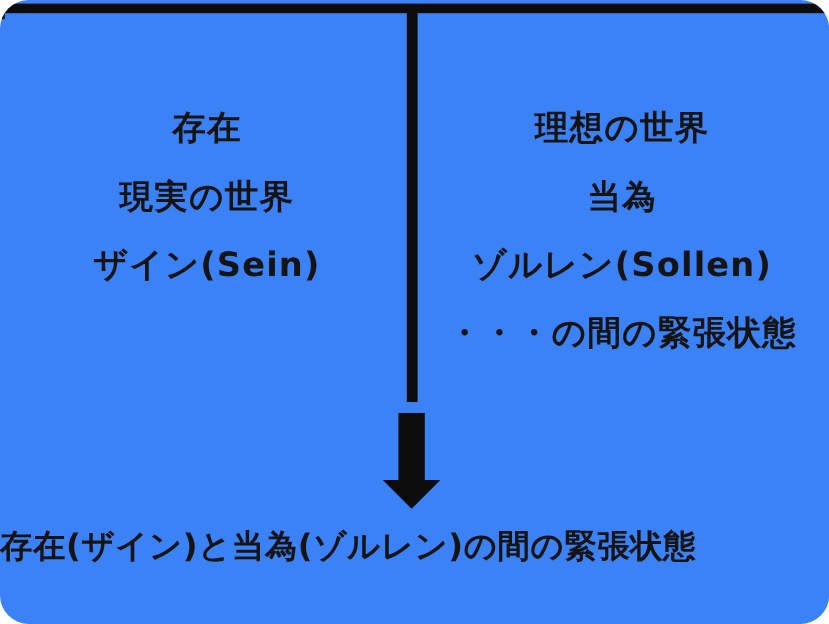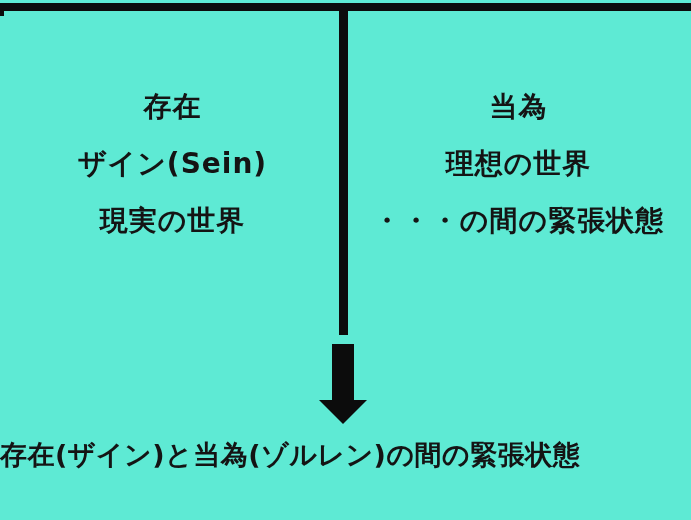--- a/index.html
+++ b/index.html
@@ -4,24 +4,25 @@
 <style>
   html, body {
     margin: 0;
     padding: 0;
     background: #ffffff;
   }
   .stage {
     position: relative;
     width: 691px;
     height: 520px;
-    background: #5eead4;
+    background: #3b82f6;
     overflow: hidden;
     font-family: "DejaVu Sans", sans-serif;
     color: #141414;
+    border-radius: 24px;
   }
   
   .top-line {
     position: absolute;
     left: 0; right: 0; top: 3px;
     height: 8px;
     background: #0c0c0c;
   }
   .left-tick {
     position: absolute;
@@ -73,27 +74,28 @@
 <body>
 
 <div class="stage">
 
   <div class="top-line"></div>
   <div class="left-tick"></div>
   <div class="divider-line"></div>
 
   <div class="col col-left">
     <div class="row">存在</div>
+    <div class="row">現実の世界</div>
     <div class="row">ザイン(Sein)</div>
-    <div class="row">現実の世界</div>
   </div>
 
   <div class="col col-right">
+    <div class="row">理想の世界</div>
     <div class="row">当為</div>
-    <div class="row">理想の世界</div>
+    <div class="row">ゾルレン(Sollen)</div>
     <div class="row">・・・の間の緊張状態</div>
   </div>
 
   <div class="down-arrow">
     <svg width="48" height="80" viewBox="0 0 48 80" xmlns="http://www.w3.org/2000/svg">
       <rect x="13" y="0" width="22" height="58" fill="#0c0c0c"></rect>
       <polygon points="0,56 48,56 24,80" fill="#0c0c0c"></polygon>
     </svg>
   </div>
 

